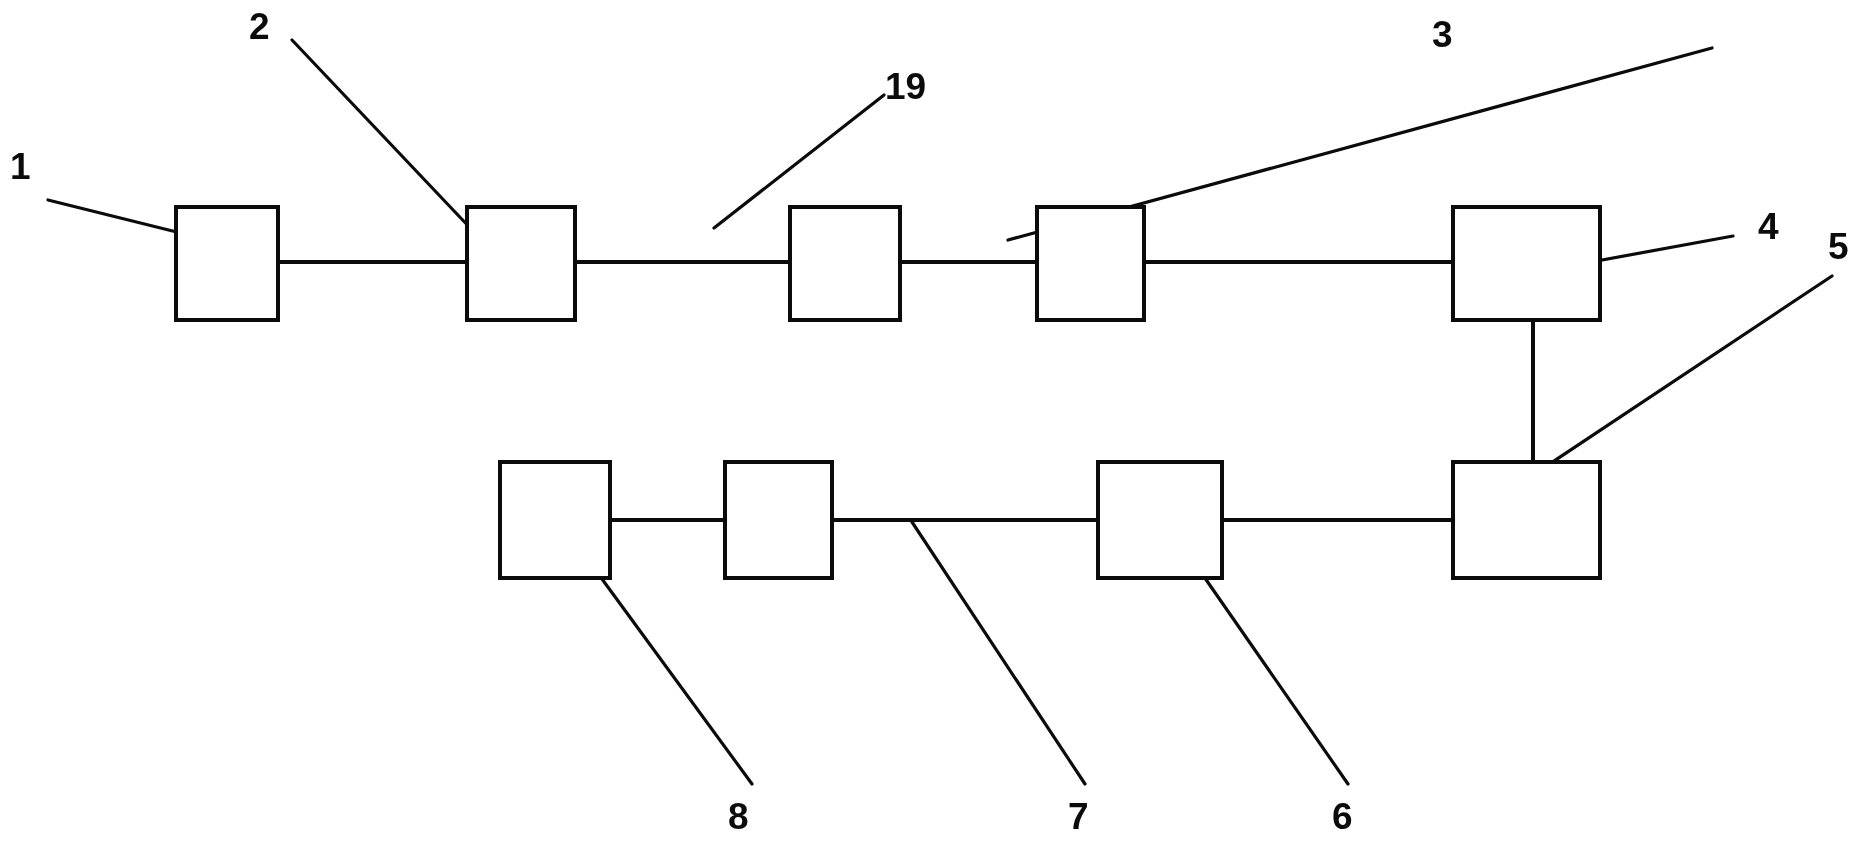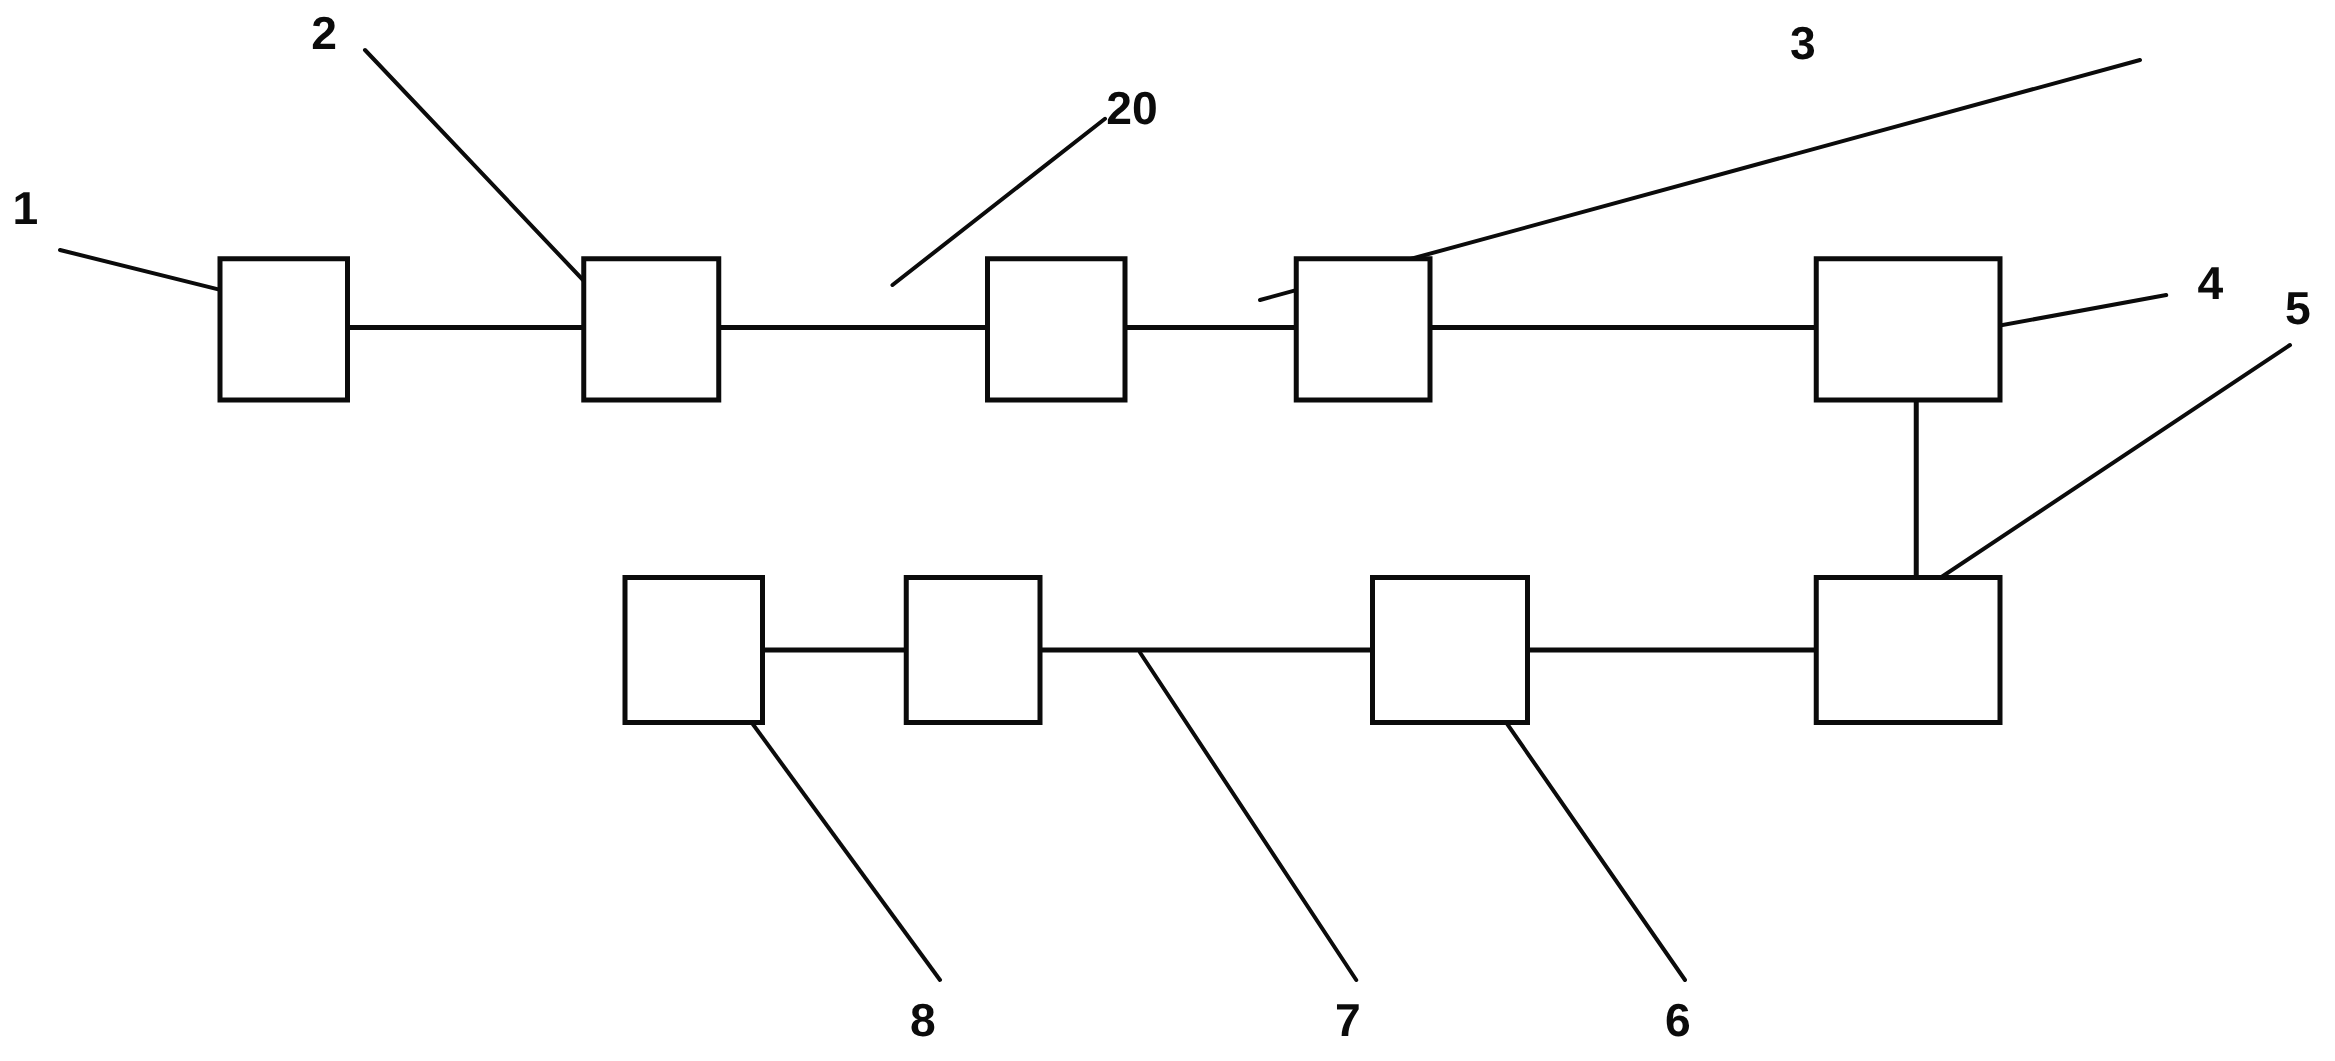--- a/index.html
+++ b/index.html
@@ -90,21 +90,21 @@
         <rect x="1453" y="462" width="147" height="116" class="block-rect" fill="none"></rect>
         <rect x="1098" y="462" width="124" height="116" class="block-rect" fill="none"></rect>
         <rect x="725" y="462" width="107" height="116" class="block-rect" fill="none"></rect>
         <rect x="500" y="462" width="110" height="116" class="block-rect" fill="none"></rect>
       </g>
   </svg>
 
   <div id="label-layer">
       <div class="ref-label" style="left: 10px; top: 148px;">1</div>
       <div class="ref-label" style="left: 249px; top: 8px;">2</div>
-      <div class="ref-label" style="left: 885px; top: 68px;">20</div>
+      <div class="ref-label" style="left: 885px; top: 68px;">19</div>
       <div class="ref-label" style="left: 1432px; top: 16px;">3</div>
       <div class="ref-label" style="left: 1758px; top: 208px;">4</div>
       <div class="ref-label" style="left: 1828px; top: 228px;">5</div>
       <div class="ref-label" style="left: 1332px; top: 798px;">6</div>
       <div class="ref-label" style="left: 1068px; top: 798px;">7</div>
       <div class="ref-label" style="left: 728px; top: 798px;">8</div>
     </div>
 
 </div>
 

